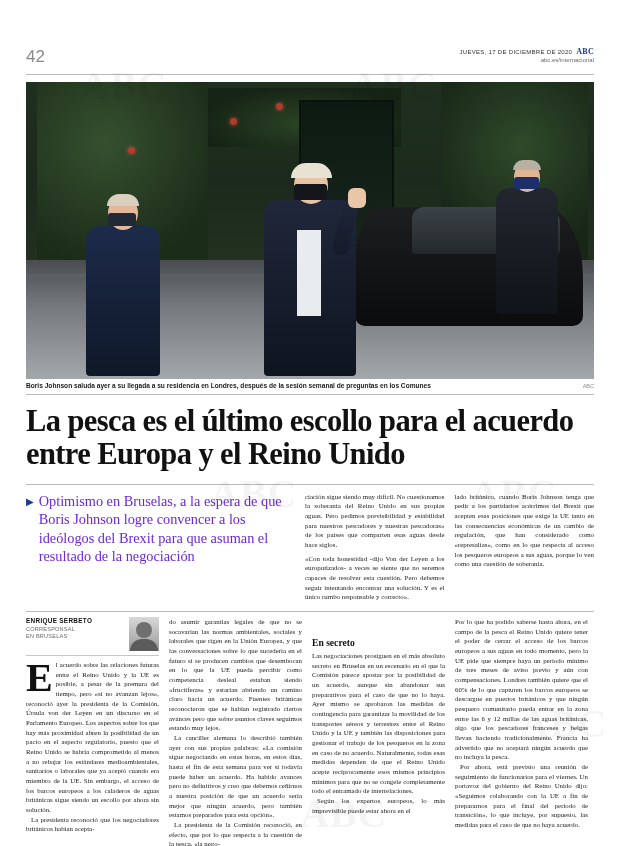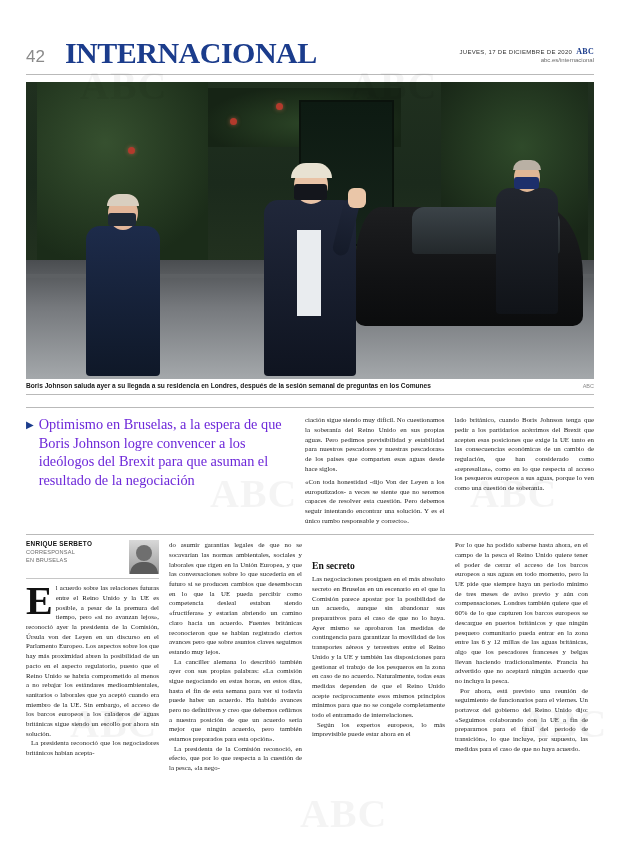--- a/index.html
+++ b/index.html
@@ -39,21 +39,21 @@
     position: relative;
     height: 46px;
     display: flex;
     align-items: flex-end;
     padding-top: 22px;
   }
   .folio {
     font-family: "Liberation Sans", sans-serif;
     font-size: 17px;
     color: #8a8a8a;
-    margin-right: 20px;
+    margin-right: 8px;
     line-height: 1;
     padding-bottom: 3px;
   }
   .section-title {
     font-family: "Liberation Serif", serif;
     font-size: 30px;
     font-weight: bold;
     color: #1b3c8c;
     letter-spacing: -0.5px;
     line-height: 1;
@@ -367,21 +367,20 @@
   <div class="watermark" style="left:80px; top:62px;">ABC</div>
   <div class="watermark" style="left:350px; top:62px;">ABC</div>
   <div class="watermark" style="left:210px; top:470px;">ABC</div>
   <div class="watermark" style="left:470px; top:470px;">ABC</div>
   <div class="watermark" style="left:70px; top:700px;">ABC</div>
   <div class="watermark" style="left:300px; top:790px;">ABC</div>
   <div class="watermark" style="left:520px; top:700px;">ABC</div>
 
   <div class="masthead">
     <div class="folio">42</div>
-    <div class="section-title">INTERNACIONAL</div>
     <div class="masthead-right">
       <div class="mr-line1">
         <span>JUEVES, 17 DE DICIEMBRE DE 2020</span><span class="mr-brand">ABC</span>
       </div>
       <div class="mr-line2">abc.es/internacional</div>
     </div>
   </div>
   <div class="rule-top"></div>
 
   <div class="photo-wrap">
@@ -425,20 +424,21 @@
         <div class="fig-mask"></div>
       </div>
     </div>
   </div>
 
   <div class="caption-row">
     <div class="caption">Boris Johnson saluda ayer a su llegada a su residencia en Londres, después de la sesión semanal de preguntas en los Comunes</div>
     <div class="caption-credit">ABC</div>
   </div>
 
+  <div class="headline">La pesca es el último escollo para el acuerdo entre Europa y el Reino Unido</div>
   <div class="rule-head"></div>
 
   <div class="lead-wrap">
     <div class="lead-left">
       <div class="lead-arrow">▶</div>
       <div class="lead-text">Optimismo en Bruselas, a la espera de que Boris Johnson logre convencer a los ideólogos del Brexit para que asuman el resultado de la negociación</div>
     </div>
     <div class="lead-cols">
       <div class="col">
         <p>ciación sigue siendo muy difícil. No cuestionamos la soberanía del Reino Unido en sus propias aguas. Pero pedimos previsibilidad y estabilidad para nuestros pescadores y nuestras pescadoras» de los países que comparten esas aguas desde hace siglos.</p>

